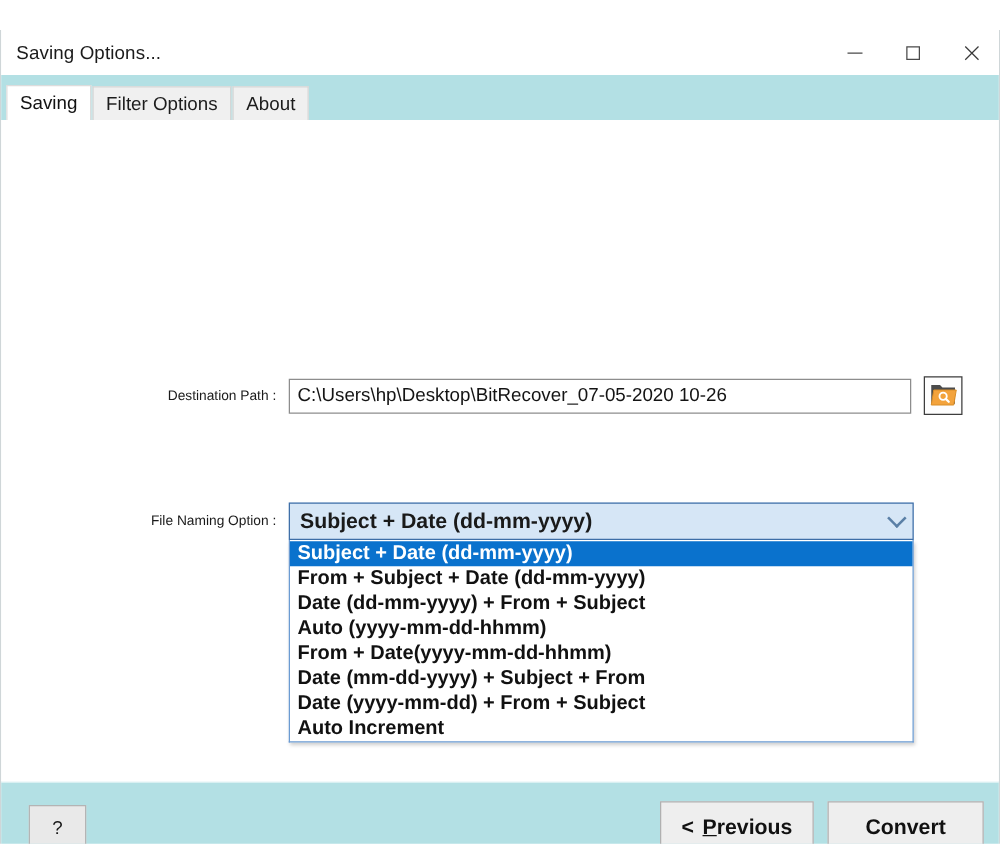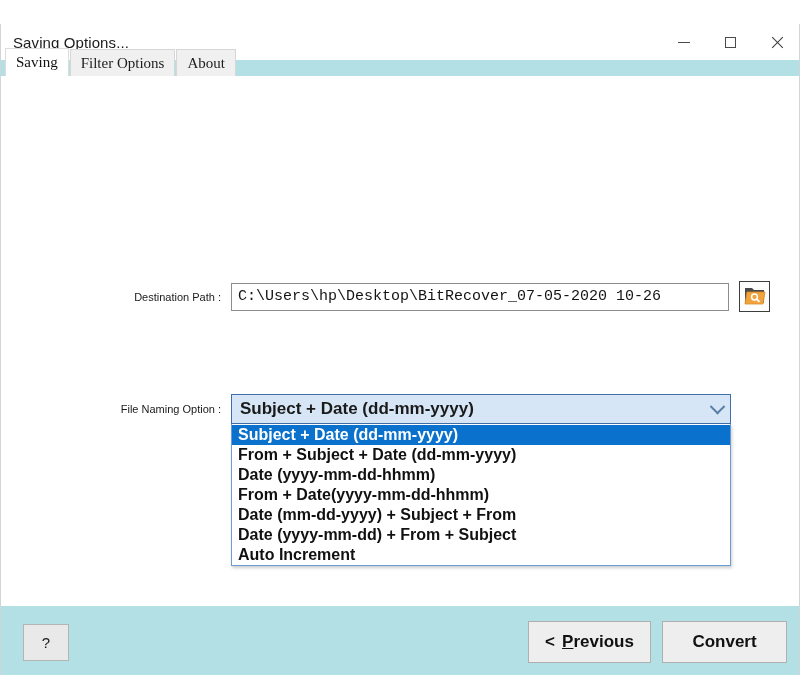--- a/index.html
+++ b/index.html
@@ -86,27 +86,26 @@
     width: 15px;
     height: 0;
     border-top: 1px solid #3a3a3a;
   }
   .gl-close::before { transform: rotate(45deg); transform-origin: center; }
   .gl-close::after  { transform: rotate(-45deg); transform-origin: center; }
 
   
   .tabstrip {
     position: relative;
-    height: 16px;
+    height: 36px;
     background: #b3e0e4;
     display: flex;
     align-items: flex-end;
     padding-left: 4px;
     box-sizing: border-box;
-    font-family: Liberation Serif, serif;
   }
   .tab {
     height: 27px;
     display: flex;
     align-items: center;
     padding: 0 10px;
     font-size: 15px;
     color: #1c1c1c;
     background: #f0f0f0;
     border: 1px solid #d6d6d6;
@@ -129,39 +128,39 @@
     background: #ffffff;
   }
 
   .field-row {
     position: absolute;
     display: flex;
     align-items: center;
   }
 
   #row-destination { left: 0; top: 205px; width: 790px; }
-  #row-naming      { left: 0; top: 318px; width: 790px; }
+  #row-naming      { left: 0; top: 306px; width: 790px; }
 
   .field-label {
     width: 230px;
     text-align: right;
     padding-right: 10px;
     font-size: 11px;
     color: #1a1a1a;
     box-sizing: border-box;
     white-space: nowrap;
   }
 
   .path-input {
     width: 498px;
     height: 28px;
     box-sizing: border-box;
     border: 1px solid #8d8d8d;
     background: #ffffff;
-    font-family: Liberation Mono, monospace;
+    font-family: Liberation Sans, sans-serif;
     font-size: 15px;
     color: #141414;
     padding: 0 6px;
     outline: none;
     line-height: 26px;
   }
 
   .browse-btn {
     width: 31px;
     height: 31px;
@@ -338,21 +337,22 @@
       <div class="combo-wrap">
         <div class="combo-box">
           <span class="combo-value">Subject + Date (dd-mm-yyyy)</span>
           <span class="combo-arrow">
             <span class="chev"></span>
           </span>
         </div>
         <div class="combo-list" id="combo-list">
             <div class="combo-item selected">Subject + Date (dd-mm-yyyy)</div>
             <div class="combo-item">From + Subject + Date (dd-mm-yyyy)</div>
-            <div class="combo-item">Date (yyyy-mm-dd-hhmm)</div>
+            <div class="combo-item">Date (dd-mm-yyyy) + From + Subject</div>
+            <div class="combo-item">Auto (yyyy-mm-dd-hhmm)</div>
             <div class="combo-item">From + Date(yyyy-mm-dd-hhmm)</div>
             <div class="combo-item">Date (mm-dd-yyyy) + Subject + From</div>
             <div class="combo-item">Date (yyyy-mm-dd) + From + Subject</div>
             <div class="combo-item">Auto Increment</div>
           </div>
       </div>
     </div>
 
   </div>
 

